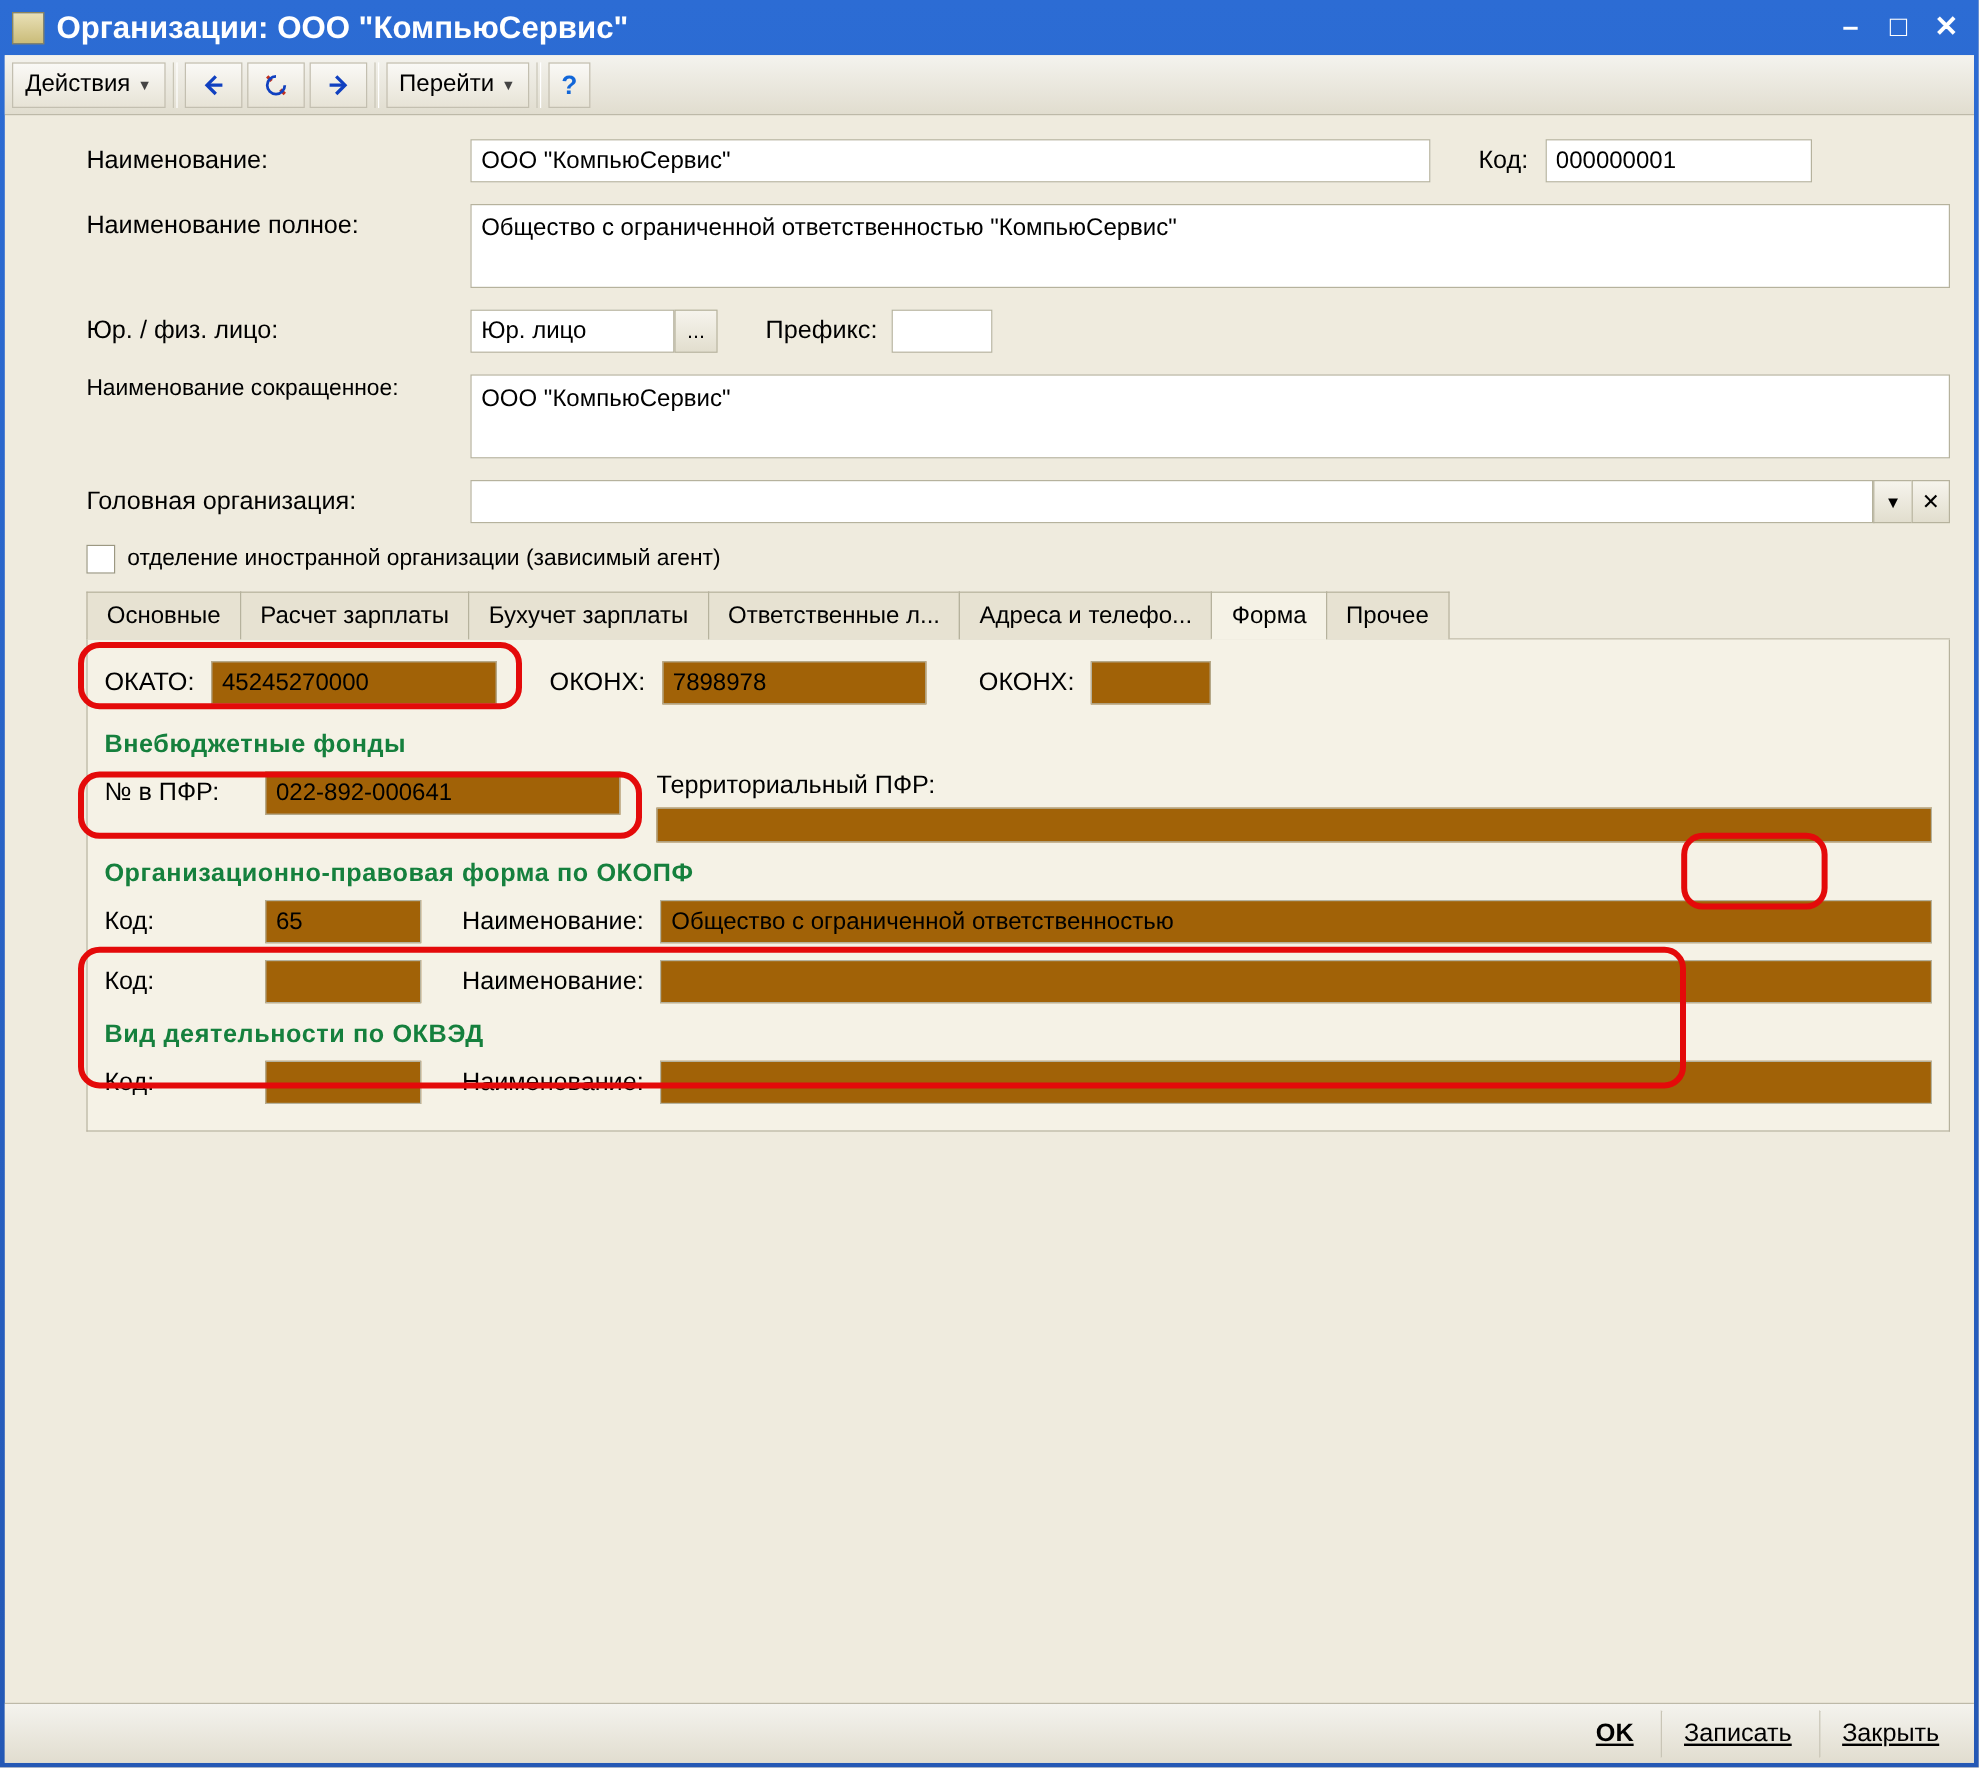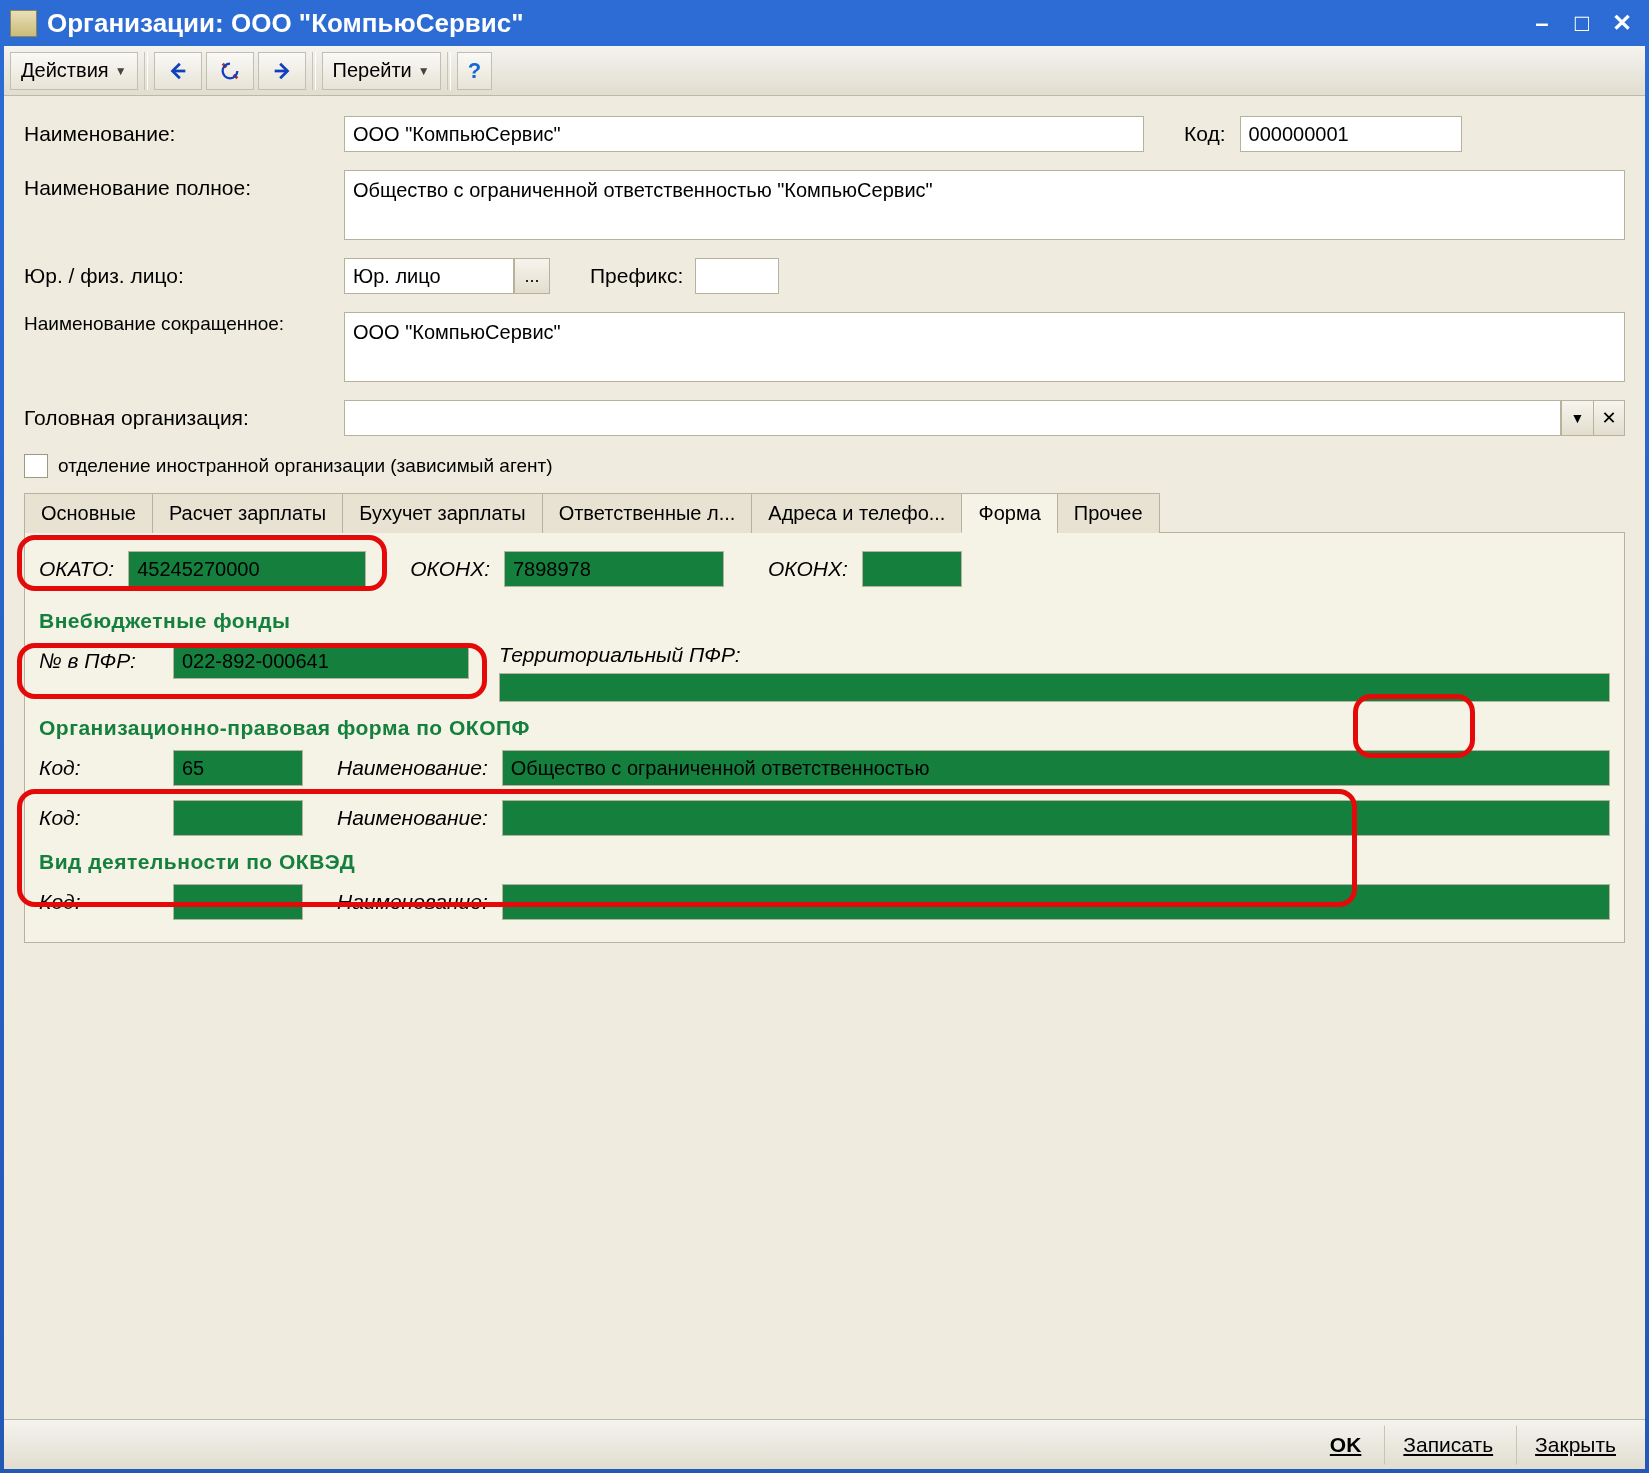--- a/index.html
+++ b/index.html
@@ -123,22 +123,22 @@
     display:flex;align-items:center;
   }
   .tab.active { background:#f5f2e6; border-bottom:1px solid #f5f2e6;}
   
   .tab-body {
     border:1px solid #b6b29d; border-top:none;
     background:#f5f2e6;
     padding:18px 14px 16px 14px;
   }
   .code-row { display:flex; align-items:center; gap:14px; margin-bottom:22px;}
-  .clab { font-size:21px;font-style:italic;}
-  .cfld { height:36px; background:#15803d; border:1px solid #b6b29d; padding:2px 8px;font-size:20px;font-family:inherit;}
+  .clab { font-size:21px;}
+  .cfld { height:36px; background:#a16207; border:1px solid #b6b29d; padding:2px 8px;font-size:20px;font-family:inherit;}
   .group-title {
     color:#15803d;
     font-weight:bold;
     font-size:21px;
     letter-spacing:.5px;
     margin-bottom:10px;
   }
   .group { margin-bottom:14px;}
   .inline-row { display:flex; align-items:center; gap:14px; margin-bottom:12px;}
   .terr-wrap { flex:1; display:flex; flex-direction:column;}
@@ -228,21 +228,21 @@
       <div class="tbtn">
         <span>Перейти</span>
         <span class="drop">▼</span>
       </div>
       <div class="tsep"></div>
       <div class="tbtn">
         <span style="color:#1266d8;font-weight:bold;font-size:22px;">?</span>
       </div>
     </div>
 
-    <div class="form-area" style="position:relative;">
+    <div class="form-area" style="position:relative;margin-left:48px;">
 
       <div class="row">
         <div class="lab">Наименование:</div>
         <input class="fld name-main" value="ООО &quot;КомпьюСервис&quot;" style="">
         <div class="code-lab">Код:</div>
         <input class="fld code-fld" value="000000001" style="">
       </div>
 
       <div class="row" style="align-items:flex-start;">
         <div class="lab" style="padding-top:6px;">Наименование полное:</div>

